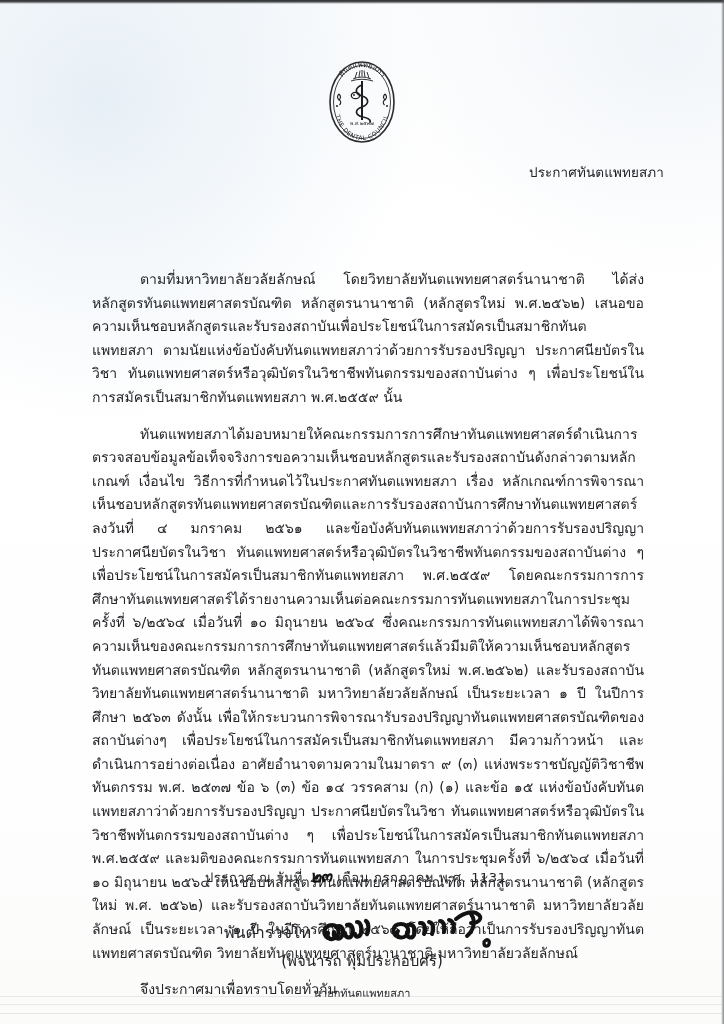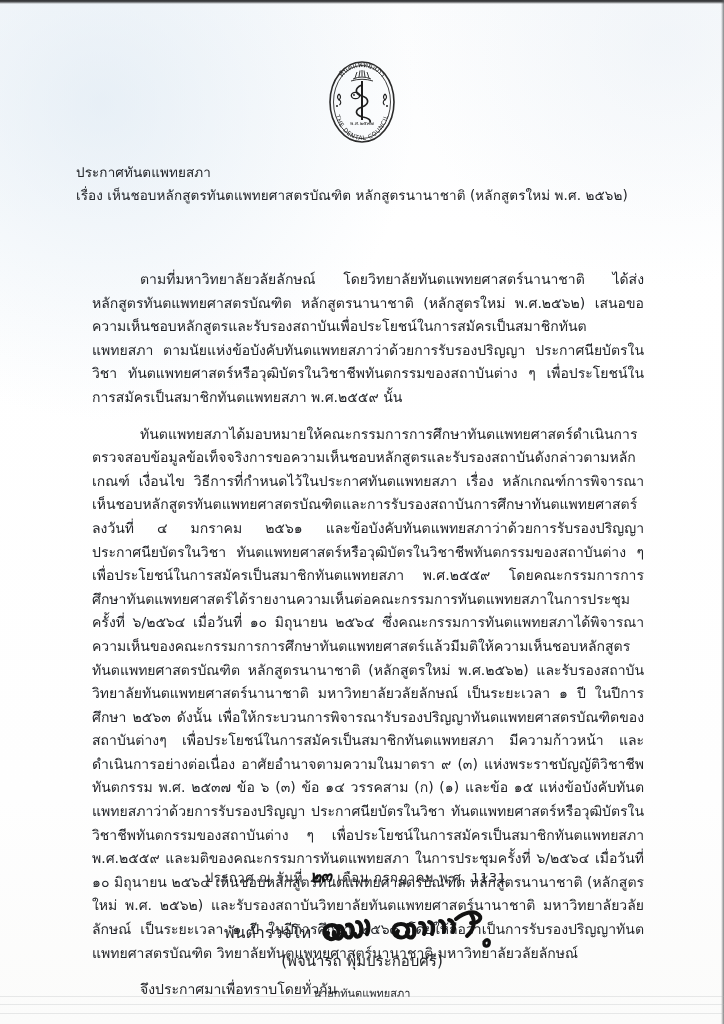--- a/index.html
+++ b/index.html
@@ -64,21 +64,21 @@
     height: 100px;
   }
   .seal svg { display: block; }
 
   
   .doc-head {
     position: absolute;
     top: 162px;
     left: 76px;
     right: 60px;
-    text-align: left;
+    text-align: right;
     line-height: 1.55;
   }
   .doc-head .line {
     font-size: 13.5px;
     letter-spacing: 0.1px;
     white-space: nowrap;
   }
   .doc-head .line.title-main { margin-bottom: 2px; }
 
   
@@ -209,21 +209,20 @@
           <text x="43" y="72.5" font-size="5" fill="#1e1e1e" text-anchor="middle" font-family="'DejaVu Sans',sans-serif">พ.ศ.๒๕๓๗</text>
 
           <circle cx="18" cy="54" r="1" fill="#1e1e1e"></circle>
           <circle cx="68" cy="54" r="1" fill="#1e1e1e"></circle>
         </svg>
       </div>
     </div>
 
     <div class="doc-head">
       <div class="line title-main">ประกาศทันตแพทยสภา</div>
-      <div class="line">เรื่อง เห็นชอบหลักสูตรทันตแพทยศาสตรบัณฑิต หลักสูตรนานาชาติ (หลักสูตรใหม่ พ.ศ. ๒๕๖๒)</div>
     </div>
 
     <div class="body-block">
       <p class="para indent">ตามที่มหาวิทยาลัยวลัยลักษณ์ โดยวิทยาลัยทันตแพทยศาสตร์นานาชาติ ได้ส่งหลักสูตรทันตแพทยศาสตรบัณฑิต หลักสูตรนานาชาติ (หลักสูตรใหม่ พ.ศ.๒๕๖๒) เสนอขอความเห็นชอบหลักสูตรและรับรองสถาบันเพื่อประโยชน์ในการสมัครเป็นสมาชิกทันตแพทยสภา ตามนัยแห่งข้อบังคับทันตแพทยสภาว่าด้วยการรับรองปริญญา ประกาศนียบัตรในวิชา ทันตแพทยศาสตร์หรือวุฒิบัตรในวิชาชีพทันตกรรมของสถาบันต่าง ๆ เพื่อประโยชน์ในการสมัครเป็นสมาชิกทันตแพทยสภา พ.ศ.๒๕๕๙ นั้น</p>
       <p class="para indent">ทันตแพทยสภาได้มอบหมายให้คณะกรรมการการศึกษาทันตแพทยศาสตร์ดำเนินการตรวจสอบข้อมูลข้อเท็จจริงการขอความเห็นชอบหลักสูตรและรับรองสถาบันดังกล่าวตามหลักเกณฑ์ เงื่อนไข วิธีการที่กำหนดไว้ในประกาศทันตแพทยสภา เรื่อง หลักเกณฑ์การพิจารณาเห็นชอบหลักสูตรทันตแพทยศาสตรบัณฑิตและการรับรองสถาบันการศึกษาทันตแพทยศาสตร์ ลงวันที่ ๔ มกราคม ๒๕๖๑ และข้อบังคับทันตแพทยสภาว่าด้วยการรับรองปริญญา ประกาศนียบัตรในวิชา ทันตแพทยศาสตร์หรือวุฒิบัตรในวิชาชีพทันตกรรมของสถาบันต่าง ๆ เพื่อประโยชน์ในการสมัครเป็นสมาชิกทันตแพทยสภา พ.ศ.๒๕๕๙ โดยคณะกรรมการการศึกษาทันตแพทยศาสตร์ได้รายงานความเห็นต่อคณะกรรมการทันตแพทยสภาในการประชุมครั้งที่ ๖/๒๕๖๔ เมื่อวันที่ ๑๐ มิถุนายน ๒๕๖๔ ซึ่งคณะกรรมการทันตแพทยสภาได้พิจารณาความเห็นของคณะกรรมการการศึกษาทันตแพทยศาสตร์แล้วมีมติให้ความเห็นชอบหลักสูตรทันตแพทยศาสตรบัณฑิต หลักสูตรนานาชาติ (หลักสูตรใหม่ พ.ศ.๒๕๖๒) และรับรองสถาบันวิทยาลัยทันตแพทยศาสตร์นานาชาติ มหาวิทยาลัยวลัยลักษณ์ เป็นระยะเวลา ๑ ปี ในปีการศึกษา ๒๕๖๓ ดังนั้น เพื่อให้กระบวนการพิจารณารับรองปริญญาทันตแพทยศาสตรบัณฑิตของสถาบันต่างๆ เพื่อประโยชน์ในการสมัครเป็นสมาชิกทันตแพทยสภา มีความก้าวหน้า และดำเนินการอย่างต่อเนื่อง อาศัยอำนาจตามความในมาตรา ๙ (๓) แห่งพระราชบัญญัติวิชาชีพทันตกรรม พ.ศ. ๒๕๓๗ ข้อ ๖ (๓) ข้อ ๑๔ วรรคสาม (ก) (๑) และข้อ ๑๕ แห่งข้อบังคับทันตแพทยสภาว่าด้วยการรับรองปริญญา ประกาศนียบัตรในวิชา ทันตแพทยศาสตร์หรือวุฒิบัตรในวิชาชีพทันตกรรมของสถาบันต่าง ๆ เพื่อประโยชน์ในการสมัครเป็นสมาชิกทันตแพทยสภา พ.ศ.๒๕๕๙ และมติของคณะกรรมการทันตแพทยสภา ในการประชุมครั้งที่ ๖/๒๕๖๔ เมื่อวันที่ ๑๐ มิถุนายน ๒๕๖๔ เห็นชอบหลักสูตรทันตแพทยศาสตรบัณฑิต หลักสูตรนานาชาติ (หลักสูตรใหม่ พ.ศ. ๒๕๖๒) และรับรองสถาบันวิทยาลัยทันตแพทยศาสตร์นานาชาติ มหาวิทยาลัยวลัยลักษณ์ เป็นระยะเวลา ๑ ปี ในปีการศึกษา ๒๕๖๓ โดยให้ถือว่าเป็นการรับรองปริญญาทันตแพทยศาสตรบัณฑิต วิทยาลัยทันตแพทยศาสตร์นานาชาติ มหาวิทยาลัยวลัยลักษณ์</p>
       <p class="para closing">จึงประกาศมาเพื่อทราบโดยทั่วกัน</p>
     </div>
 
     <div class="date-line">
       <span>ประกาศ  ณ  วันที่</span>

